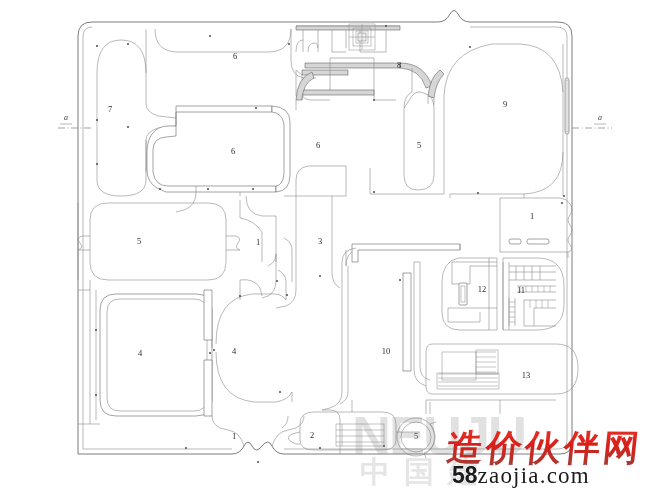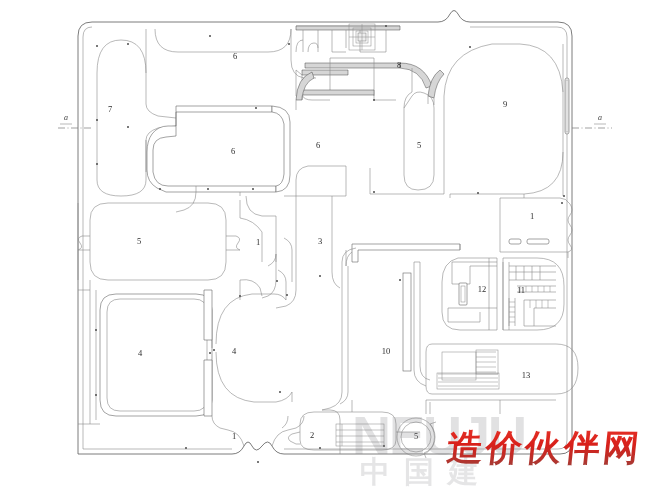--- a/index.html
+++ b/index.html
@@ -443,14 +443,17 @@
       <text class="room-label" x="234" y="437">1</text>
       <text class="room-label" x="312" y="436">2</text>
       <text class="room-label" x="416" y="437">5</text>
     </g>
 
   </svg>
 
   <div class="wm-ghost" id="wm-ghost-latin">NEUJU</div>
   <div class="wm-ghost" id="wm-ghost-cjk">中国建</div>
   <div id="wm-brand-cn">造价伙伴网</div>
+  <div id="wm-brand-url">
+    <span class="u-num">58</span><span>zaojia.com</span>
+  </div>
 
 </div>
 
 </body></html>

